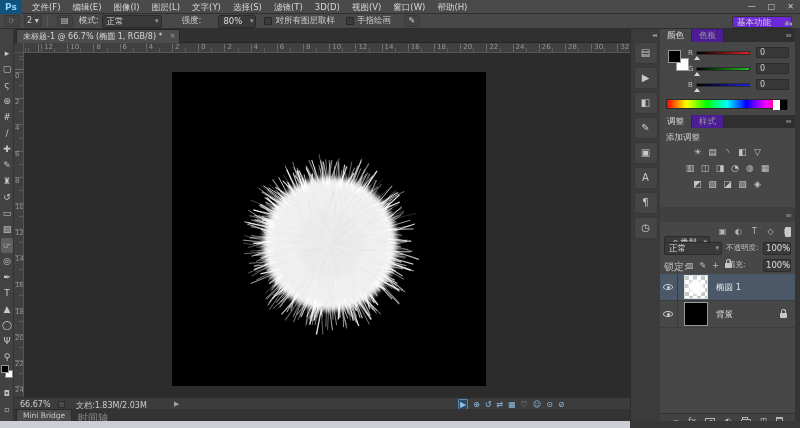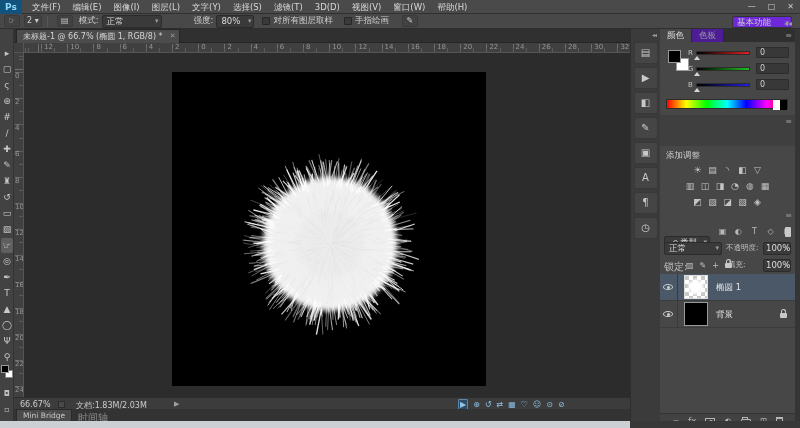--- a/index.html
+++ b/index.html
@@ -77,21 +77,21 @@
   .chknob{position:absolute;left:-3px;top:4px;width:0;height:0;border-left:3px solid transparent;border-right:3px solid transparent;border-bottom:4px solid #d8d8d8;}
   .chval{position:absolute;left:96px;top:1px;width:33px;height:11px;background:#383838;border:1px solid #2c2c2c;border-radius:1px;color:#cfcfcf;font-size:8px;line-height:10px;padding-left:3px;}
   #channels-wrap{position:absolute;left:0;top:4px;width:135px;}
   #spectrum{position:absolute;left:6px;top:57px;width:122px;height:10px;border:1px solid #2d2d2d;
     background:linear-gradient(90deg,#ff0000 0%,#ffff00 16%,#00ff00 33%,#00ffff 50%,#0000ff 66%,#ff00ff 83%,#ff0000 100%);}
   #spec-white{position:absolute;right:7px;top:0;width:7px;height:10px;background:#fff;}
   #spec-black{position:absolute;right:0;top:0;width:7px;height:10px;background:#000;}
 
   
   #adjust-tabs{top:86px;}
-  #adjust-body{top:117px;height:79px;}
+  #adjust-body{top:99px;height:79px;}
   #adjust-title{position:absolute;left:6px;top:4px;font-size:8.5px;color:#cccccc;}
   #adjustment-grid{position:absolute;left:0;top:16px;width:135px;text-align:center;}
   .adjrow{height:16px;line-height:16px;}
   .adjic{display:inline-block;width:15px;font-size:9px;color:#c4c4c4;}
 
   
   #layers-tabs{top:180px;}
   #layers-body{top:193px;height:206px;}
   .lrowbar{position:absolute;left:0;width:135px;height:15px;}
   #filter-row{top:2px;}
@@ -177,22 +177,22 @@
       </div>
   </div>
 
   <div id="optionsbar" class="abs">
     <span class="opt-icbox">☞</span>
     <span class="opt-icbox"><span>2</span> ▾</span>
     <span class="opt-sep"></span>
     <span class="opt-icbox">▤</span>
     <span class="opt-label">模式:</span>
     <span class="dd" style="width:60px;">正常</span>
-    <span class="opt-label" style="margin-left:32px;text-align:center;">强度:</span>
-    <span class="dd" style="width:38px;">80%</span>
+    <span class="opt-label" style="margin-left:20px;text-align:center;">强度:</span>
+    <span class="dd" style="width:38px;margin-left:14px;">80%</span>
     <span class="cb"></span>
     <span class="opt-label" style="margin-left:0;">对所有图层取样</span>
     <span class="cb"></span>
     <span class="opt-label" style="margin-left:0;">手指绘画</span>
     <span class="opt-icbox" style="margin-left:10px;">✎</span>
   </div>
 
   <div id="workspace-btn" class="abs">基本功能</div>
 
   <div id="tabbar" class="abs">
@@ -1073,20 +1073,24 @@
             </div>
             <span class="chval">0</span>
           </div>
         </div>
       <div id="spectrum">
         <span id="spec-white"></span>
         <span id="spec-black"></span>
       </div>
     </div>
 
+    <div class="tabrow" id="adjust-tabs">
+        <span class="ptab active">调整</span>
+        <span class="ptab">样式</span>
+      </div>
     <span class="pmenu" style="top:88px;">≡</span>
     <div class="pbody" id="adjust-body">
       <div id="adjust-title">添加调整</div>
       <div id="adjustment-grid">
           <div class="adjrow"><span class="adjic">☀</span><span class="adjic">▤</span><span class="adjic">◝</span><span class="adjic">◧</span><span class="adjic">▽</span></div>
           <div class="adjrow"><span class="adjic">▥</span><span class="adjic">◫</span><span class="adjic">◨</span><span class="adjic">◔</span><span class="adjic">◍</span><span class="adjic">▦</span></div>
           <div class="adjrow"><span class="adjic">◩</span><span class="adjic">▨</span><span class="adjic">◪</span><span class="adjic">▧</span><span class="adjic">◈</span></div>
         </div>
     </div>
 

